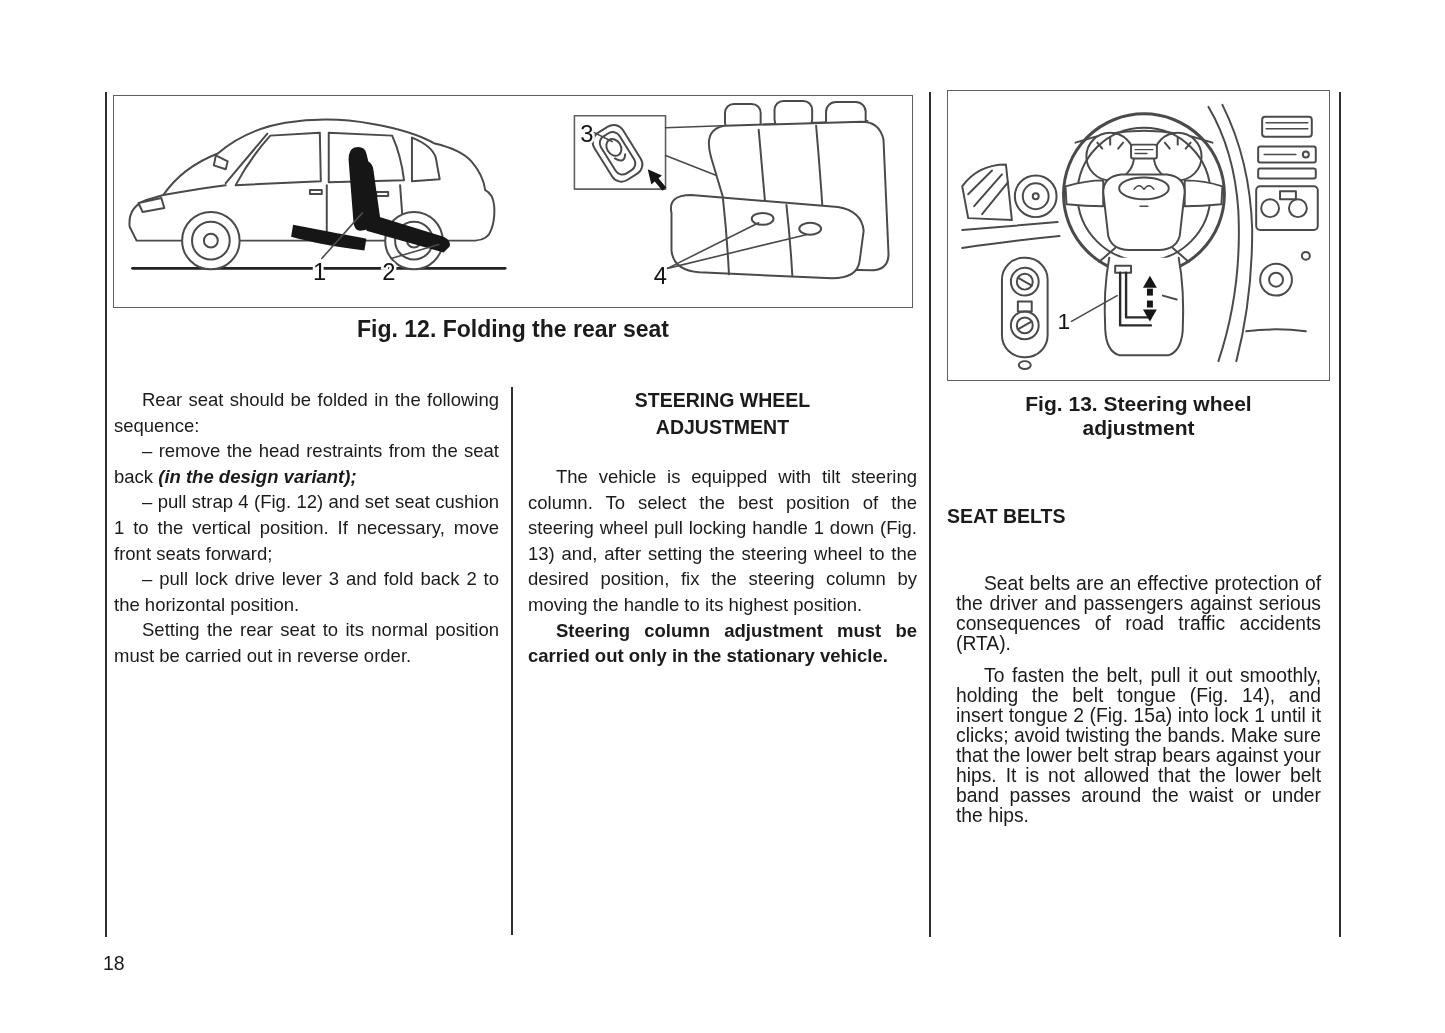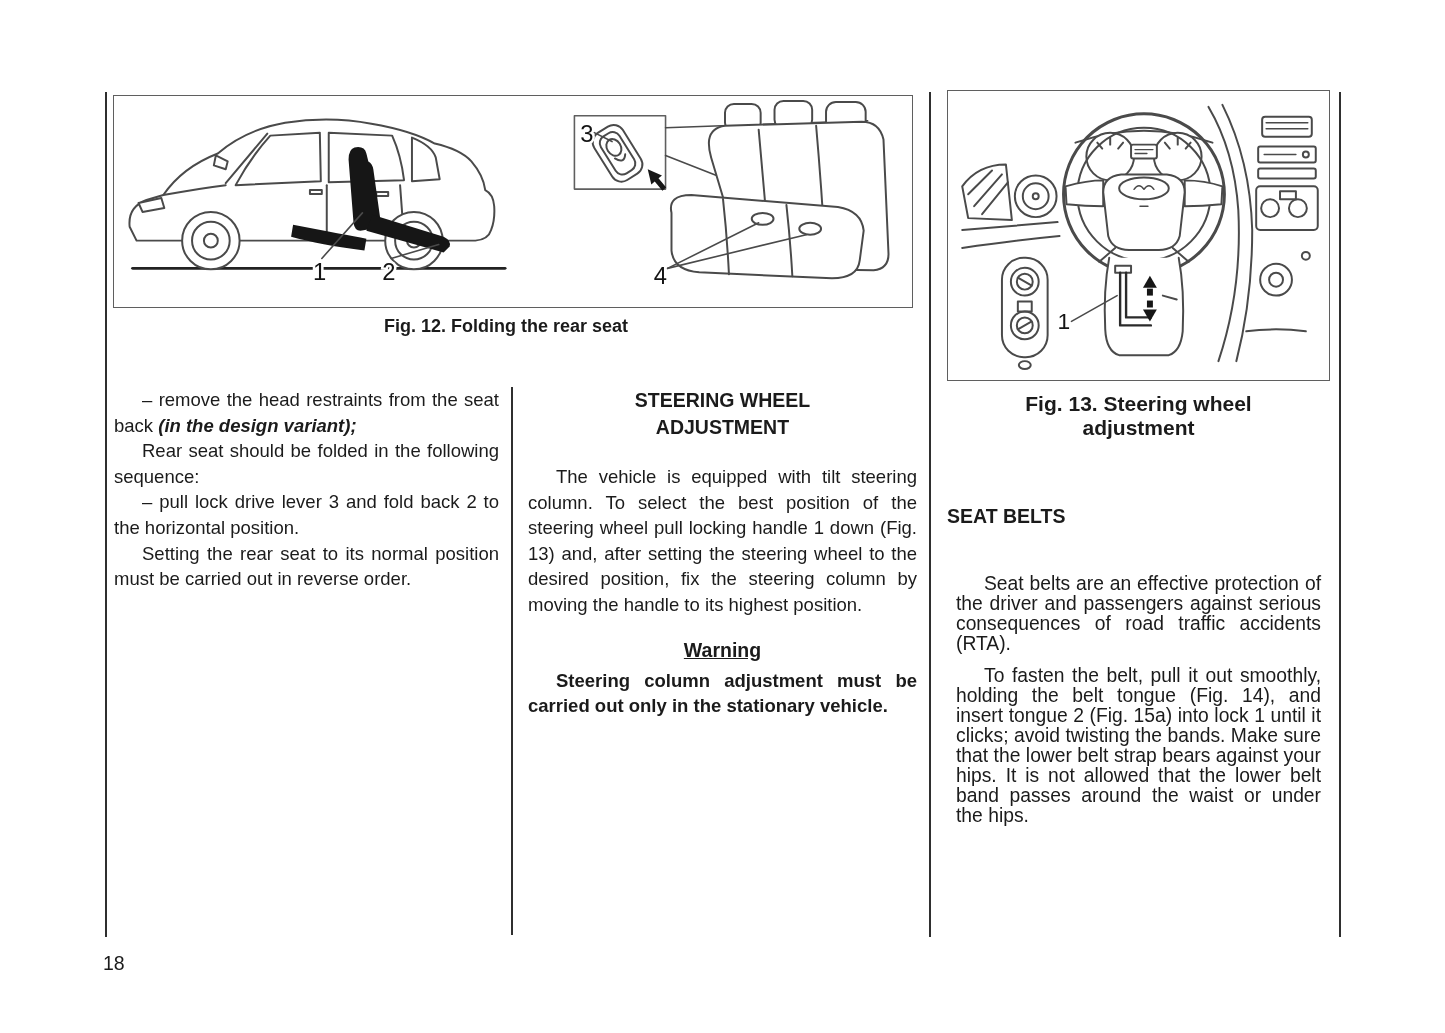--- a/index.html
+++ b/index.html
@@ -12,21 +12,21 @@
   .vrule-mid1{left:511px;top:387px;height:548px;}
   .vrule-mid2{left:929px;top:92px;height:845px;}
   .vrule-right{left:1339px;top:92px;height:845px;}
 
   .figure-box{position:absolute;background:#ffffff;border:1.5px solid #5f5f5f;box-sizing:border-box;}
   .fig12-box{left:113px;top:95px;width:800px;height:213px;}
   .fig13-box{left:947px;top:90px;width:383px;height:291px;}
   .figure-box svg{display:block;width:100%;height:100%;}
 
   .caption{position:absolute;text-align:center;font-weight:bold;}
-  .fig12-caption{left:106px;top:316px;width:800px;font-size:18px;}
+  .fig12-caption{left:113px;top:316px;width:800px;font-size:23px;}
   .fig13-caption{left:947px;top:392px;width:383px;font-size:21px;line-height:23.5px;}
 
   .col{position:absolute;}
   .left-col{left:114px;top:387px;width:385px;}
   .mid-col{left:528px;top:387px;width:389px;}
   .right-col{left:944px;top:562px;width:389px;}
 
   .bt{margin:0;font-size:18.5px;line-height:25.6px;text-align:justify;}
   .bt-lg{margin:12px;font-size:19.3px;line-height:20px;text-align:justify;}
   .indent{text-indent:28px;}
@@ -121,30 +121,30 @@
 
       <text class="callout-num" x="198" y="186">1</text>
       <text class="callout-num" x="268" y="186">2</text>
       <text class="callout-num" x="468" y="46">3</text>
       <text class="callout-num" x="542" y="190">4</text>
     </svg>
   </div>
   <div class="caption fig12-caption">Fig. 12. Folding the rear seat</div>
 
   <div class="col left-col">
+    <p class="bt indent">Rear seat should be folded in the following sequence:</p>
     <p class="bt indent"><span>– remove the head restraints from the seat back </span><span class="bi">(in the design variant);</span></p>
-    <p class="bt indent">Rear seat should be folded in the following sequence:</p>
+    <p class="bt indent">– pull strap 4 (Fig. 12) and set seat cushion 1 to the vertical position. If necessary, move front seats forward;</p>
     <p class="bt indent">– pull lock drive lever 3 and fold back 2 to the horizontal position.</p>
     <p class="bt indent">Setting the rear seat to its normal position must be carried out in reverse order.</p>
   </div>
 
   <div class="col mid-col">
     <h2 class="col-heading"><span>STEERING WHEEL</span><br><span>ADJUSTMENT</span></h2>
     <p class="bt indent">The vehicle is equipped with tilt steering column. To select the best position of the steering wheel pull locking handle 1 down (Fig. 13) and, after setting the steering wheel to the desired position, fix the steering column by moving the handle to its highest position.</p>
-    <div class="warning-heading">Warning</div>
     <p class="bt indent bold-just">Steering column adjustment must be carried out only in the stationary vehicle.</p>
   </div>
 
   <div class="figure-box fig13-box">
     <svg viewBox="0 0 383 291" preserveAspectRatio="xMidYMid meet">
       <g stroke="#4a4a4a" stroke-width="2" fill="none" stroke-linecap="round" stroke-linejoin="round">
 
         <path d="M14,96 Q30,74 58,74 L64,130 L20,128 Z"></path>
         <line x1="20" y1="104" x2="44" y2="80"></line>
         <line x1="26" y1="116" x2="54" y2="84"></line>

